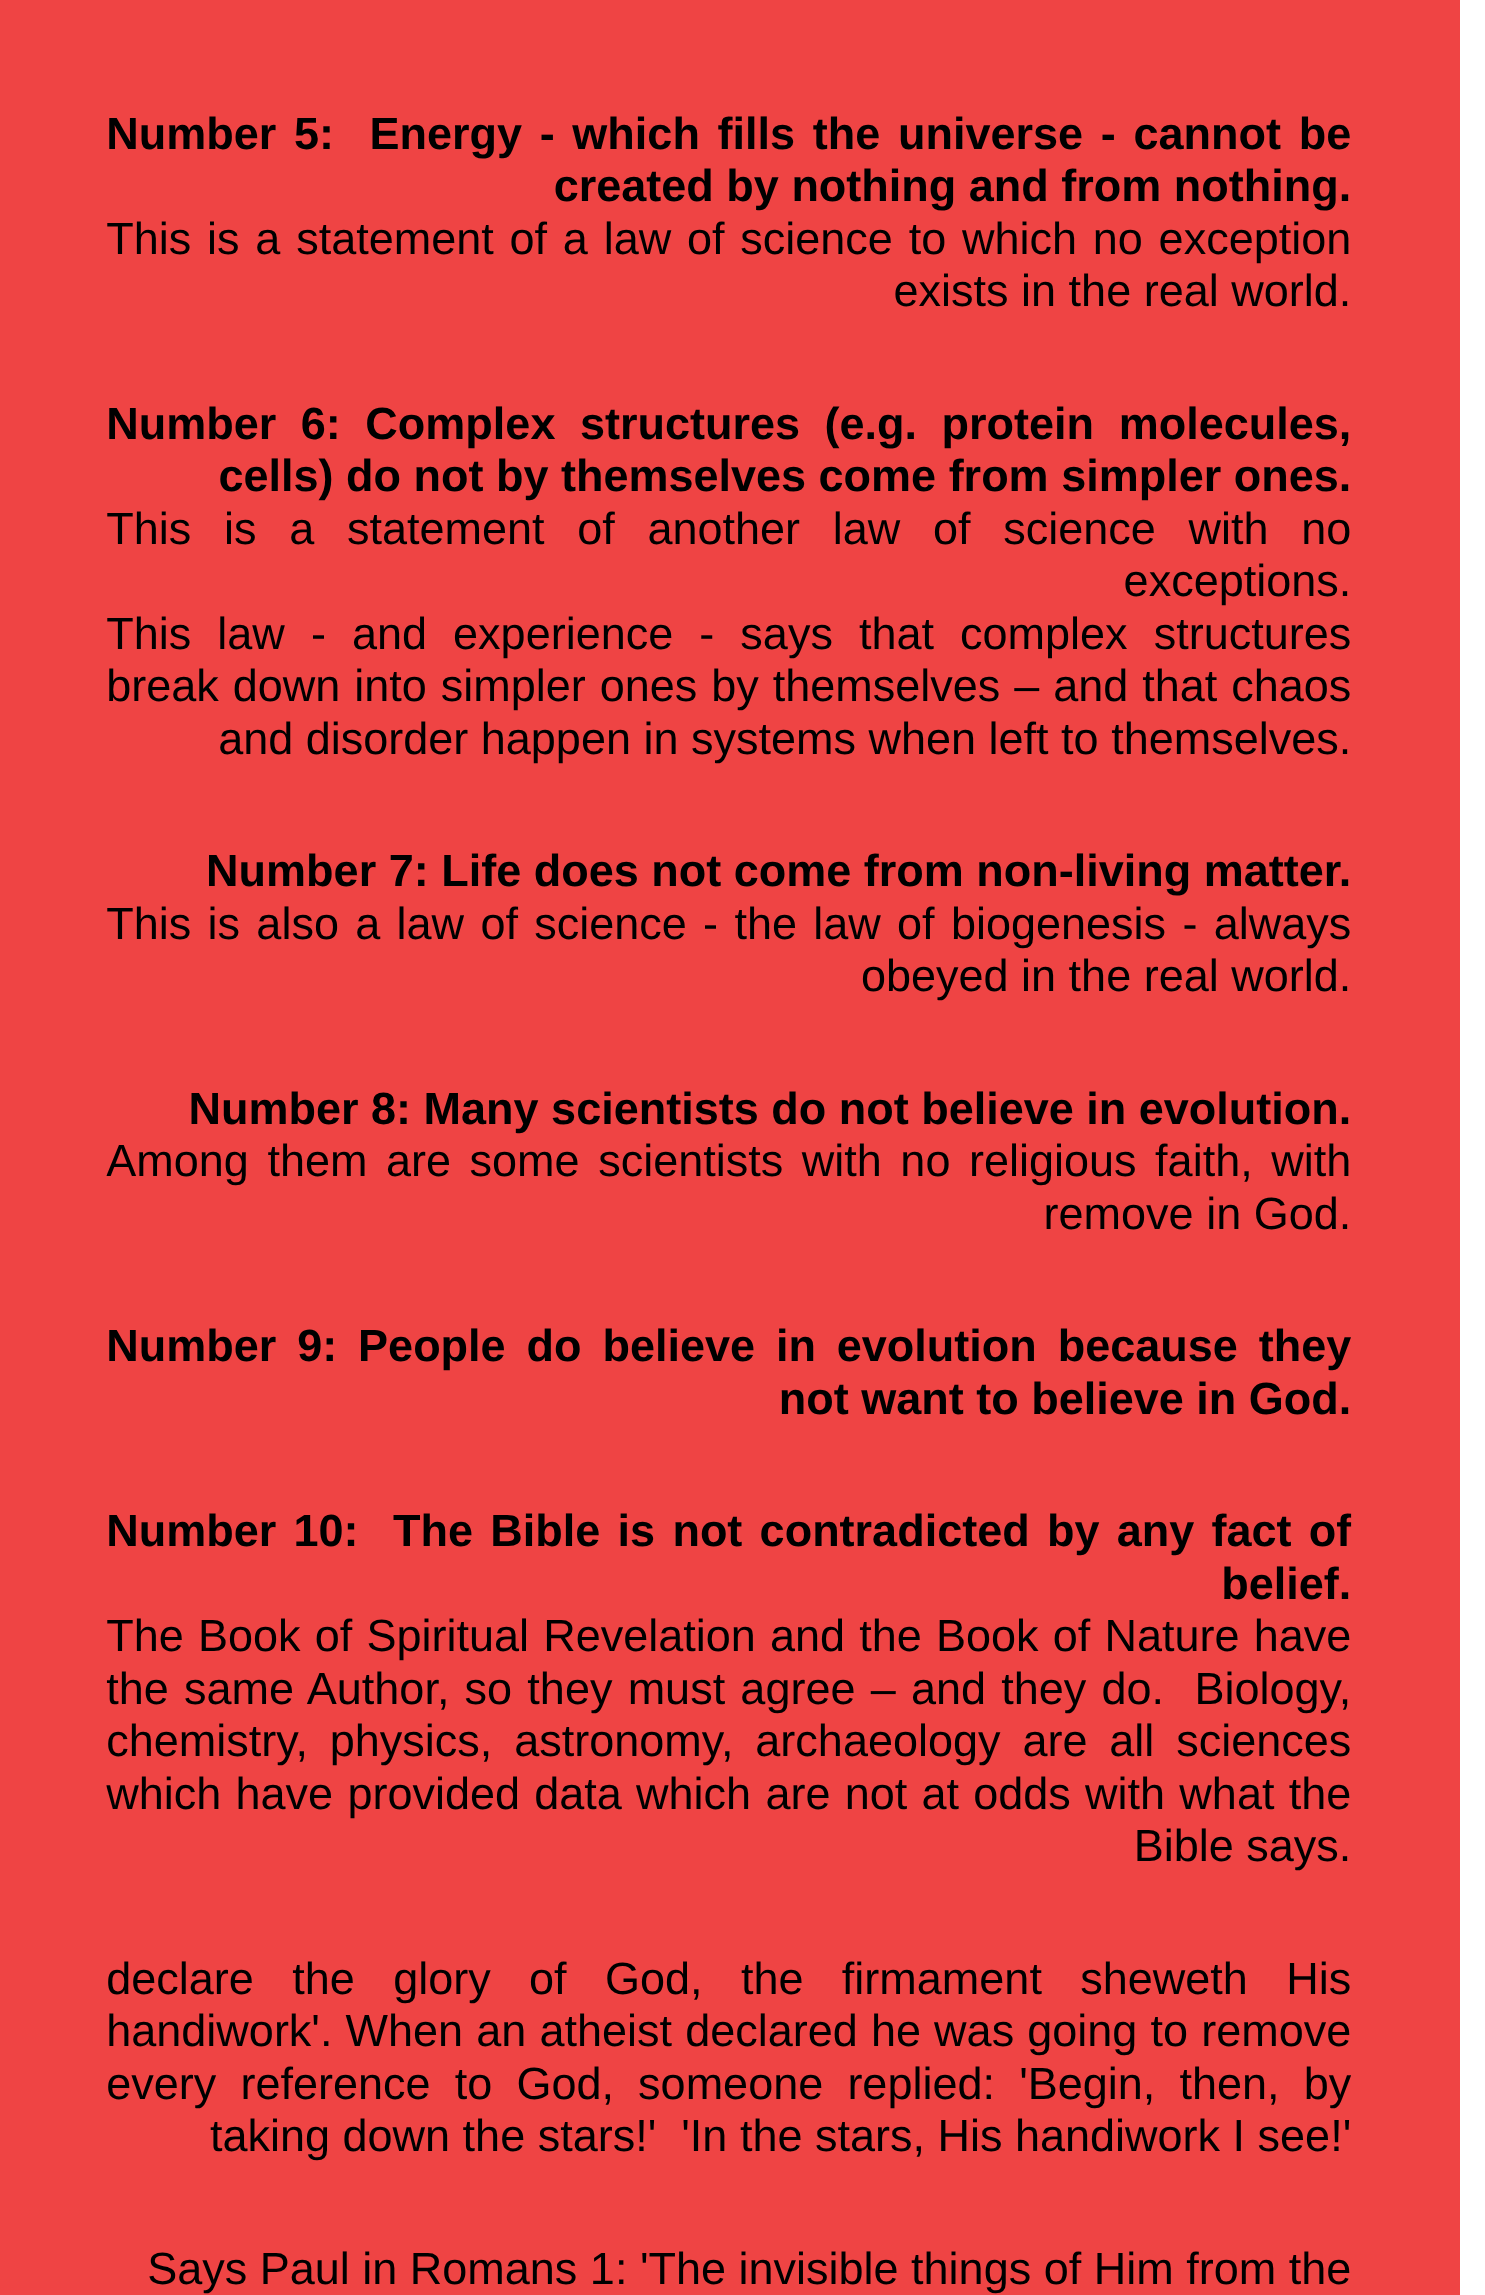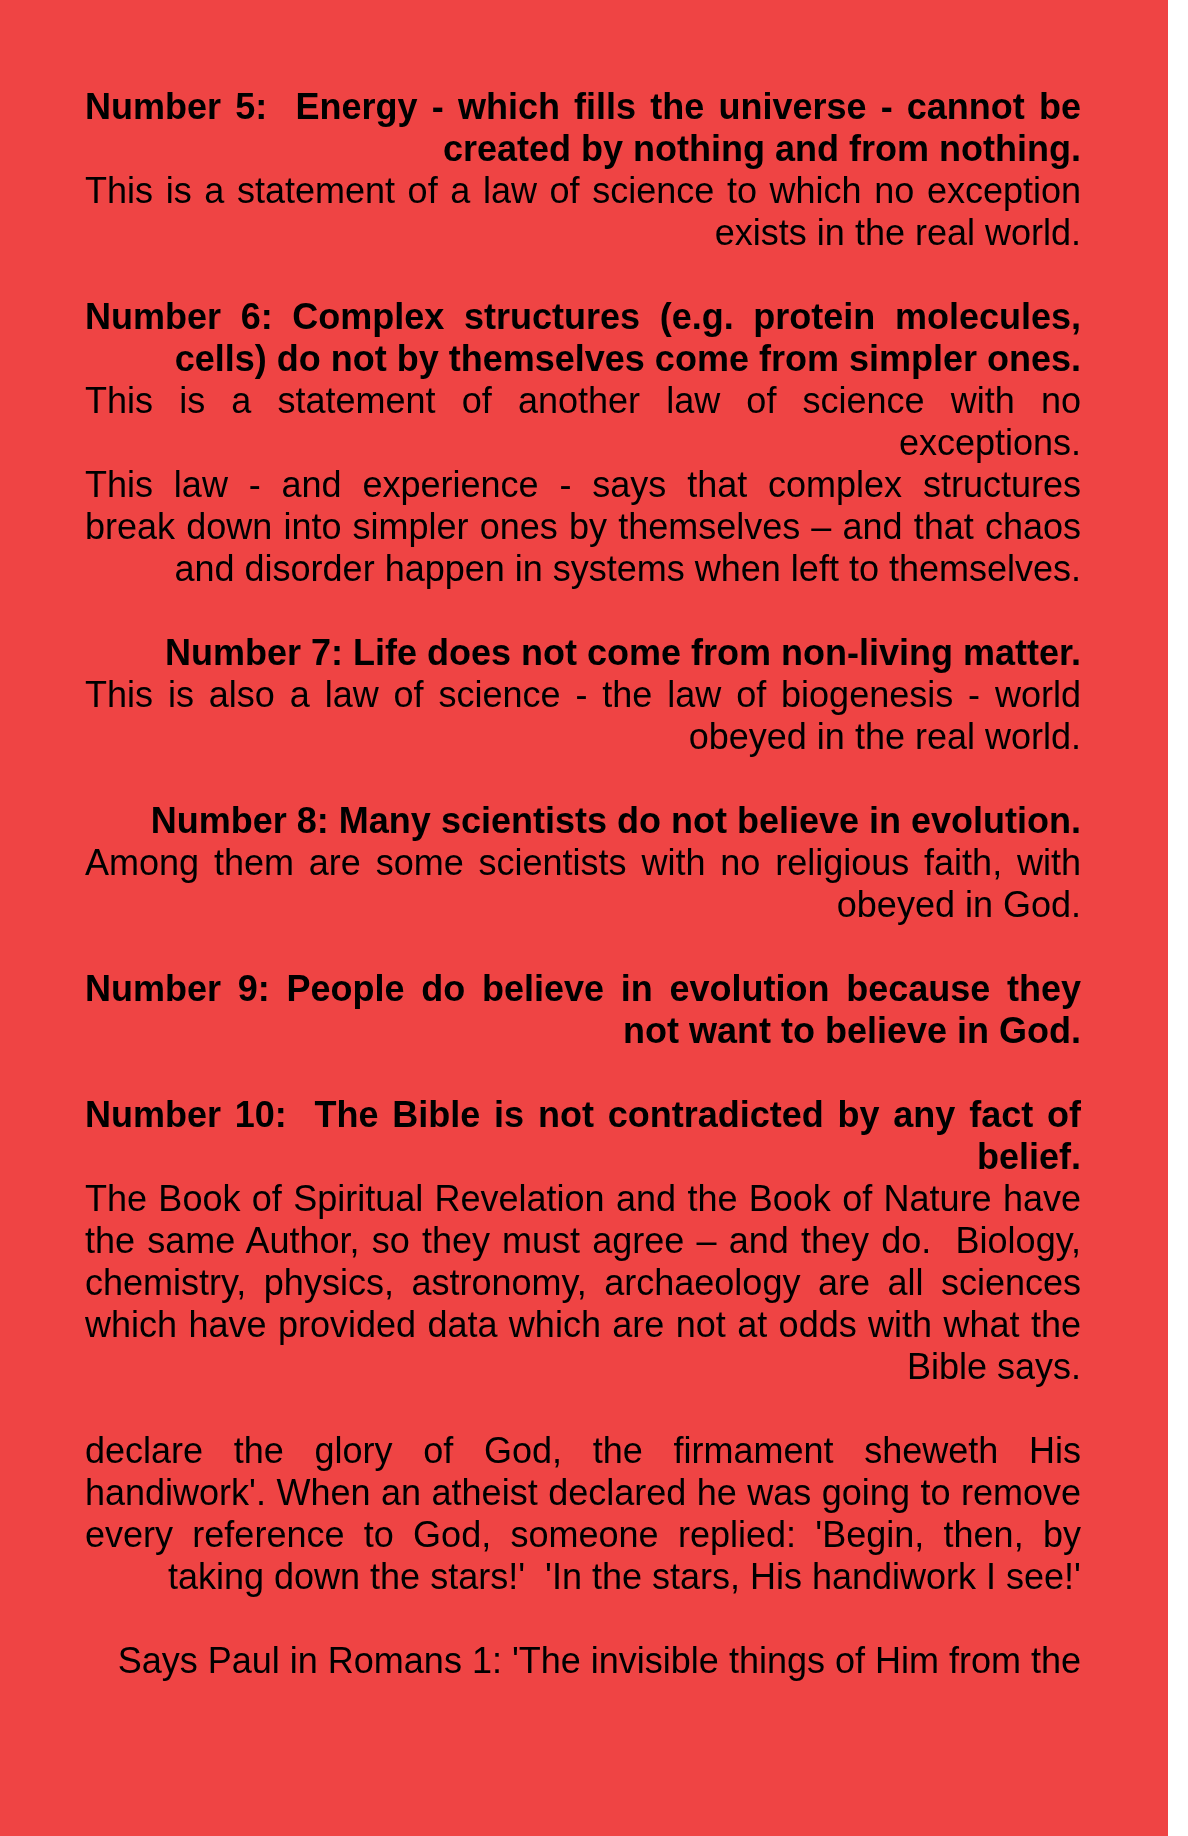--- a/index.html
+++ b/index.html
@@ -19,21 +19,21 @@
     left: 85px;
     right: 87px;
     top: 86px;
     color: #000000;
     font-family: "Liberation Sans", "DejaVu Sans", sans-serif;
     font-size: 36px;
     line-height: 42px;
     font-stretch: normal;
   }
   .block { margin: 0; }
-  .block.gap { margin-top: 42px; }
+  .block.gap { margin-top: 64px; }
   .block.bold .line { font-weight: bold; }
   .line {
     height: 42px;
     overflow: hidden;
     text-align: right;
   }
   .line.just {
     text-align: justify;
     text-align-last: justify;
   }
@@ -61,29 +61,29 @@
       </div>
       <div class="block">
         <div class="line just">This law - and experience - says that complex structures rather</div>
         <div class="line just">break down into simpler ones by themselves – and that chaos</div>
         <div class="line">and disorder happen in systems when left to themselves.</div>
       </div>
       <div class="block bold gap">
         <div class="line">Number 7: Life does not come from non-living matter.</div>
       </div>
       <div class="block">
-        <div class="line just">This is also a law of science - the law of biogenesis - world</div>
+        <div class="line just">This is also a law of science - the law of biogenesis - always</div>
         <div class="line">obeyed in the real world.</div>
       </div>
       <div class="block bold gap">
         <div class="line">Number 8: Many scientists do not believe in evolution.</div>
       </div>
       <div class="block">
         <div class="line just">Among them are some scientists with no religious faith, with no</div>
-        <div class="line">obeyed in God.</div>
+        <div class="line">remove in God.</div>
       </div>
       <div class="block bold gap">
         <div class="line just">Number 9: People do believe in evolution because they do</div>
         <div class="line">not want to believe in God.</div>
       </div>
       <div class="block bold gap">
         <div class="line just">Number 10:&nbsp; The Bible is not contradicted by any fact of</div>
         <div class="line">belief.</div>
       </div>
       <div class="block">

